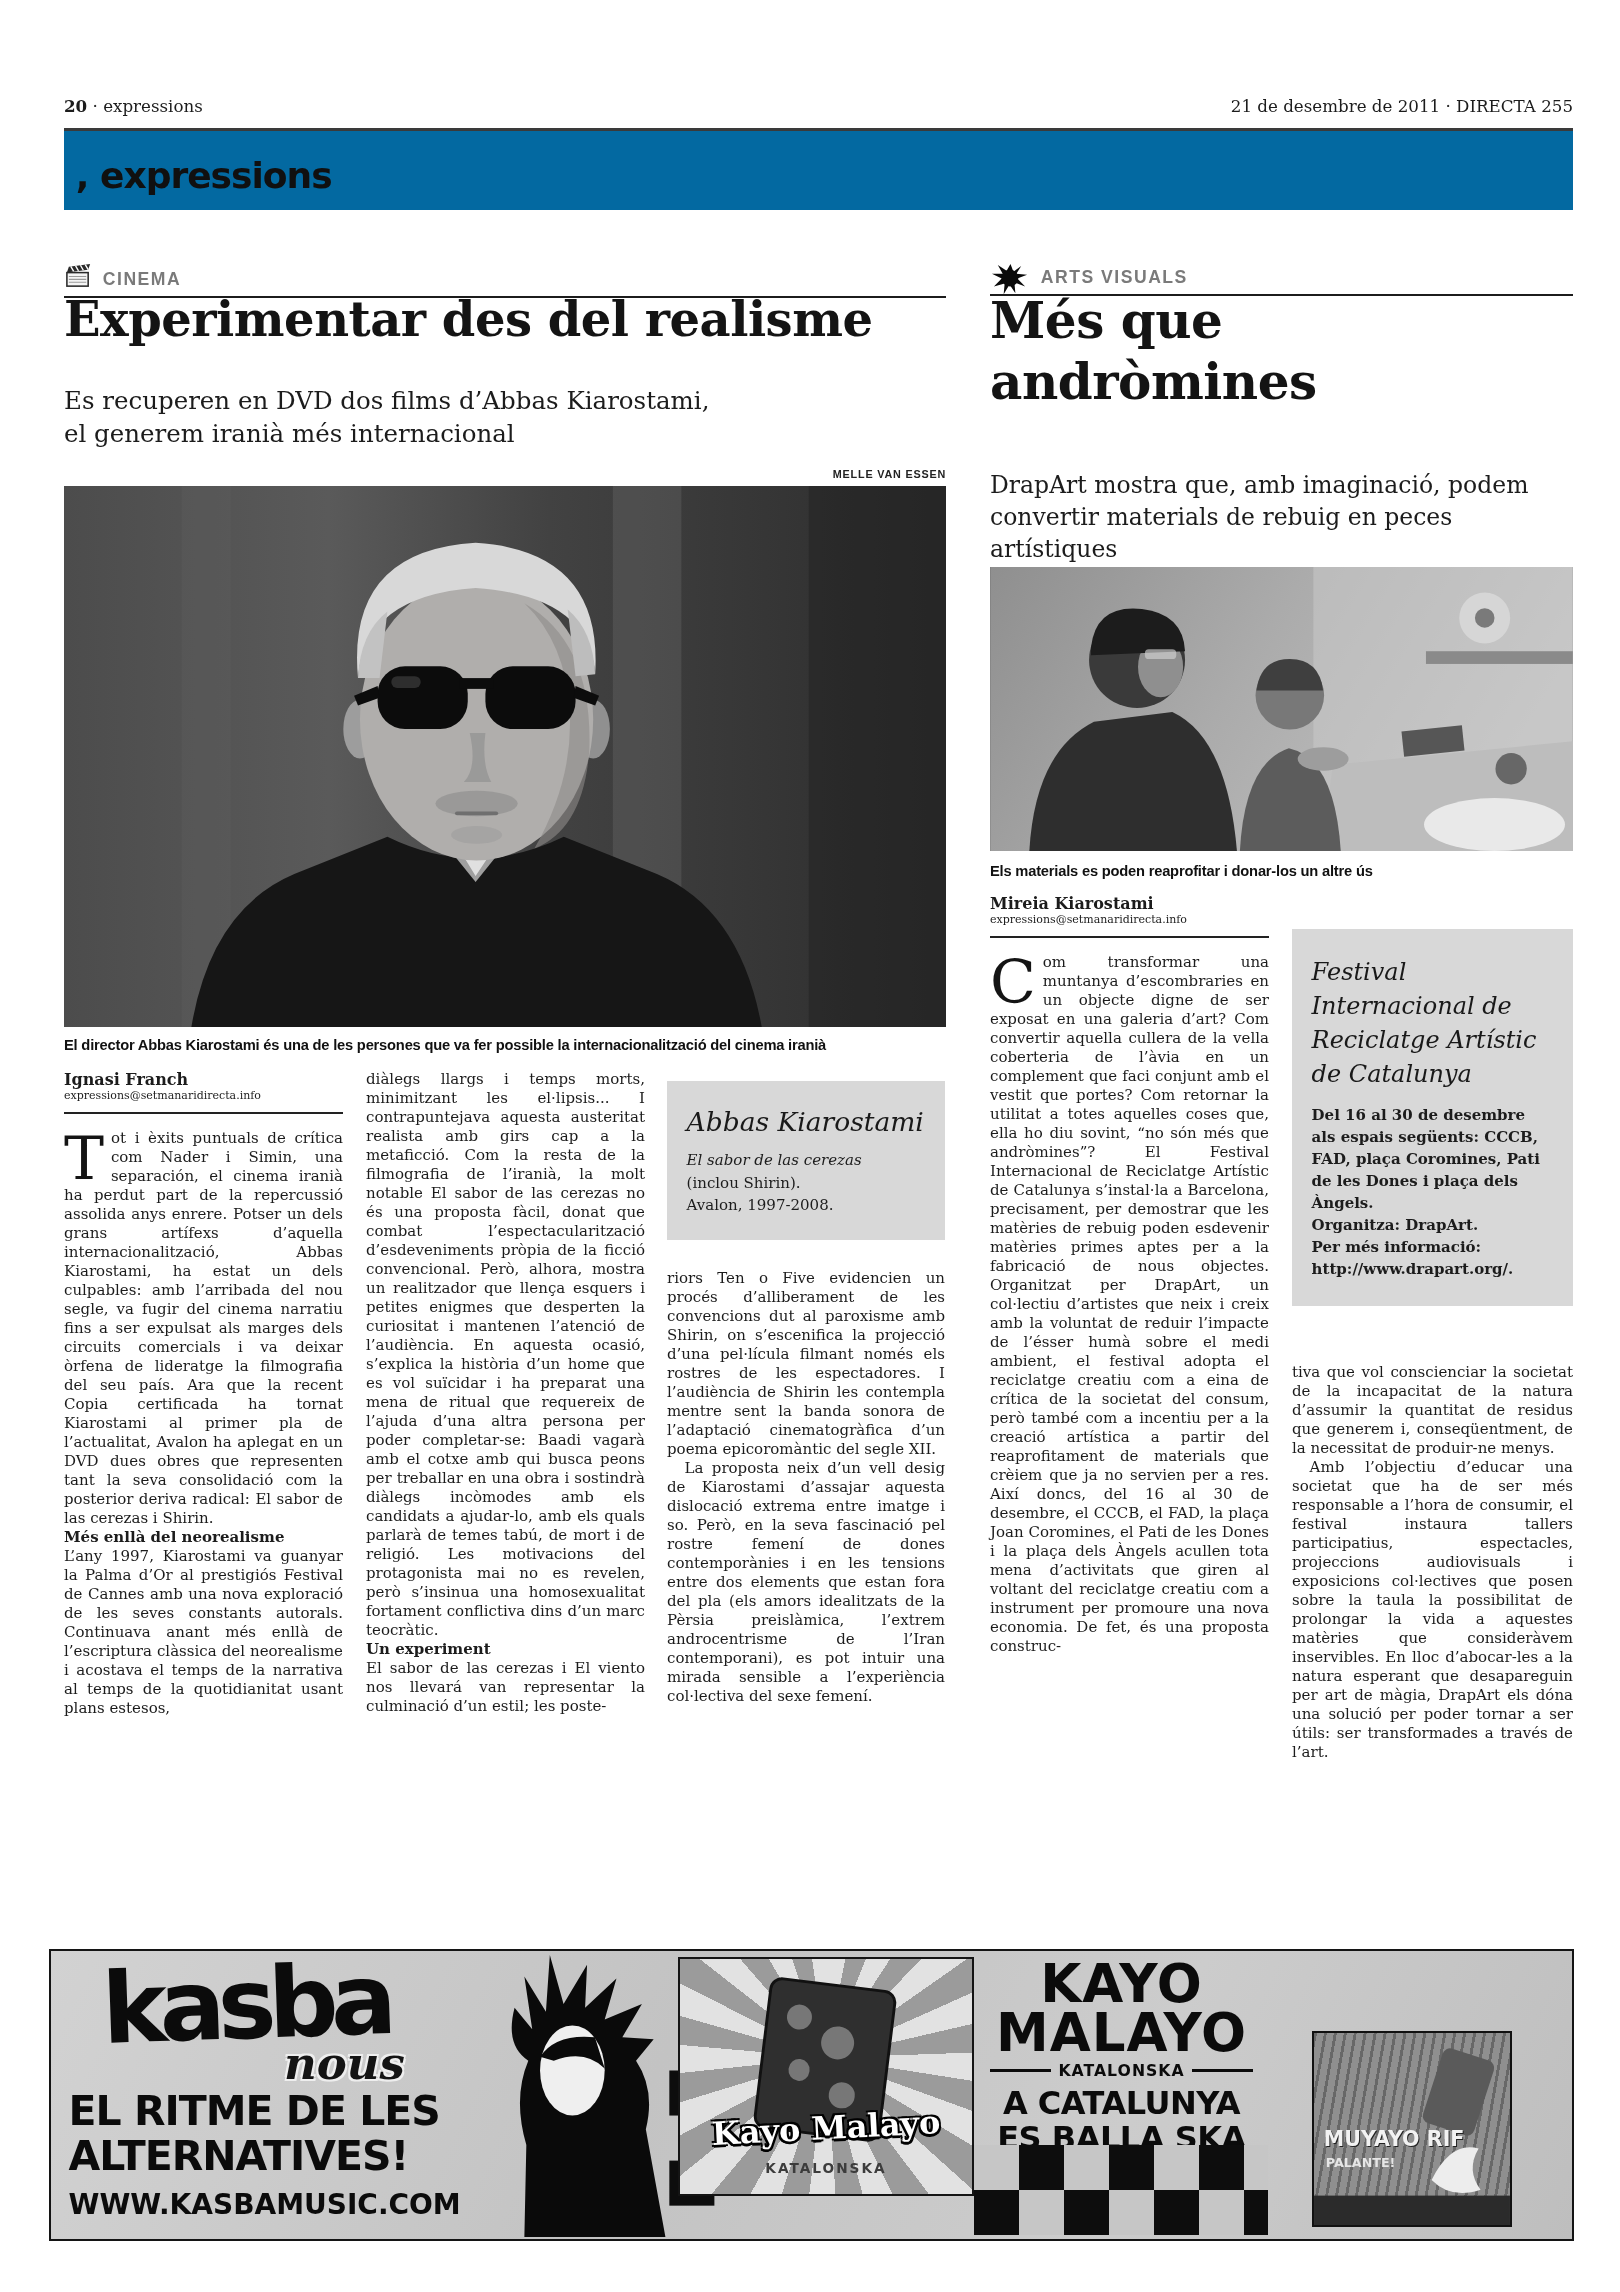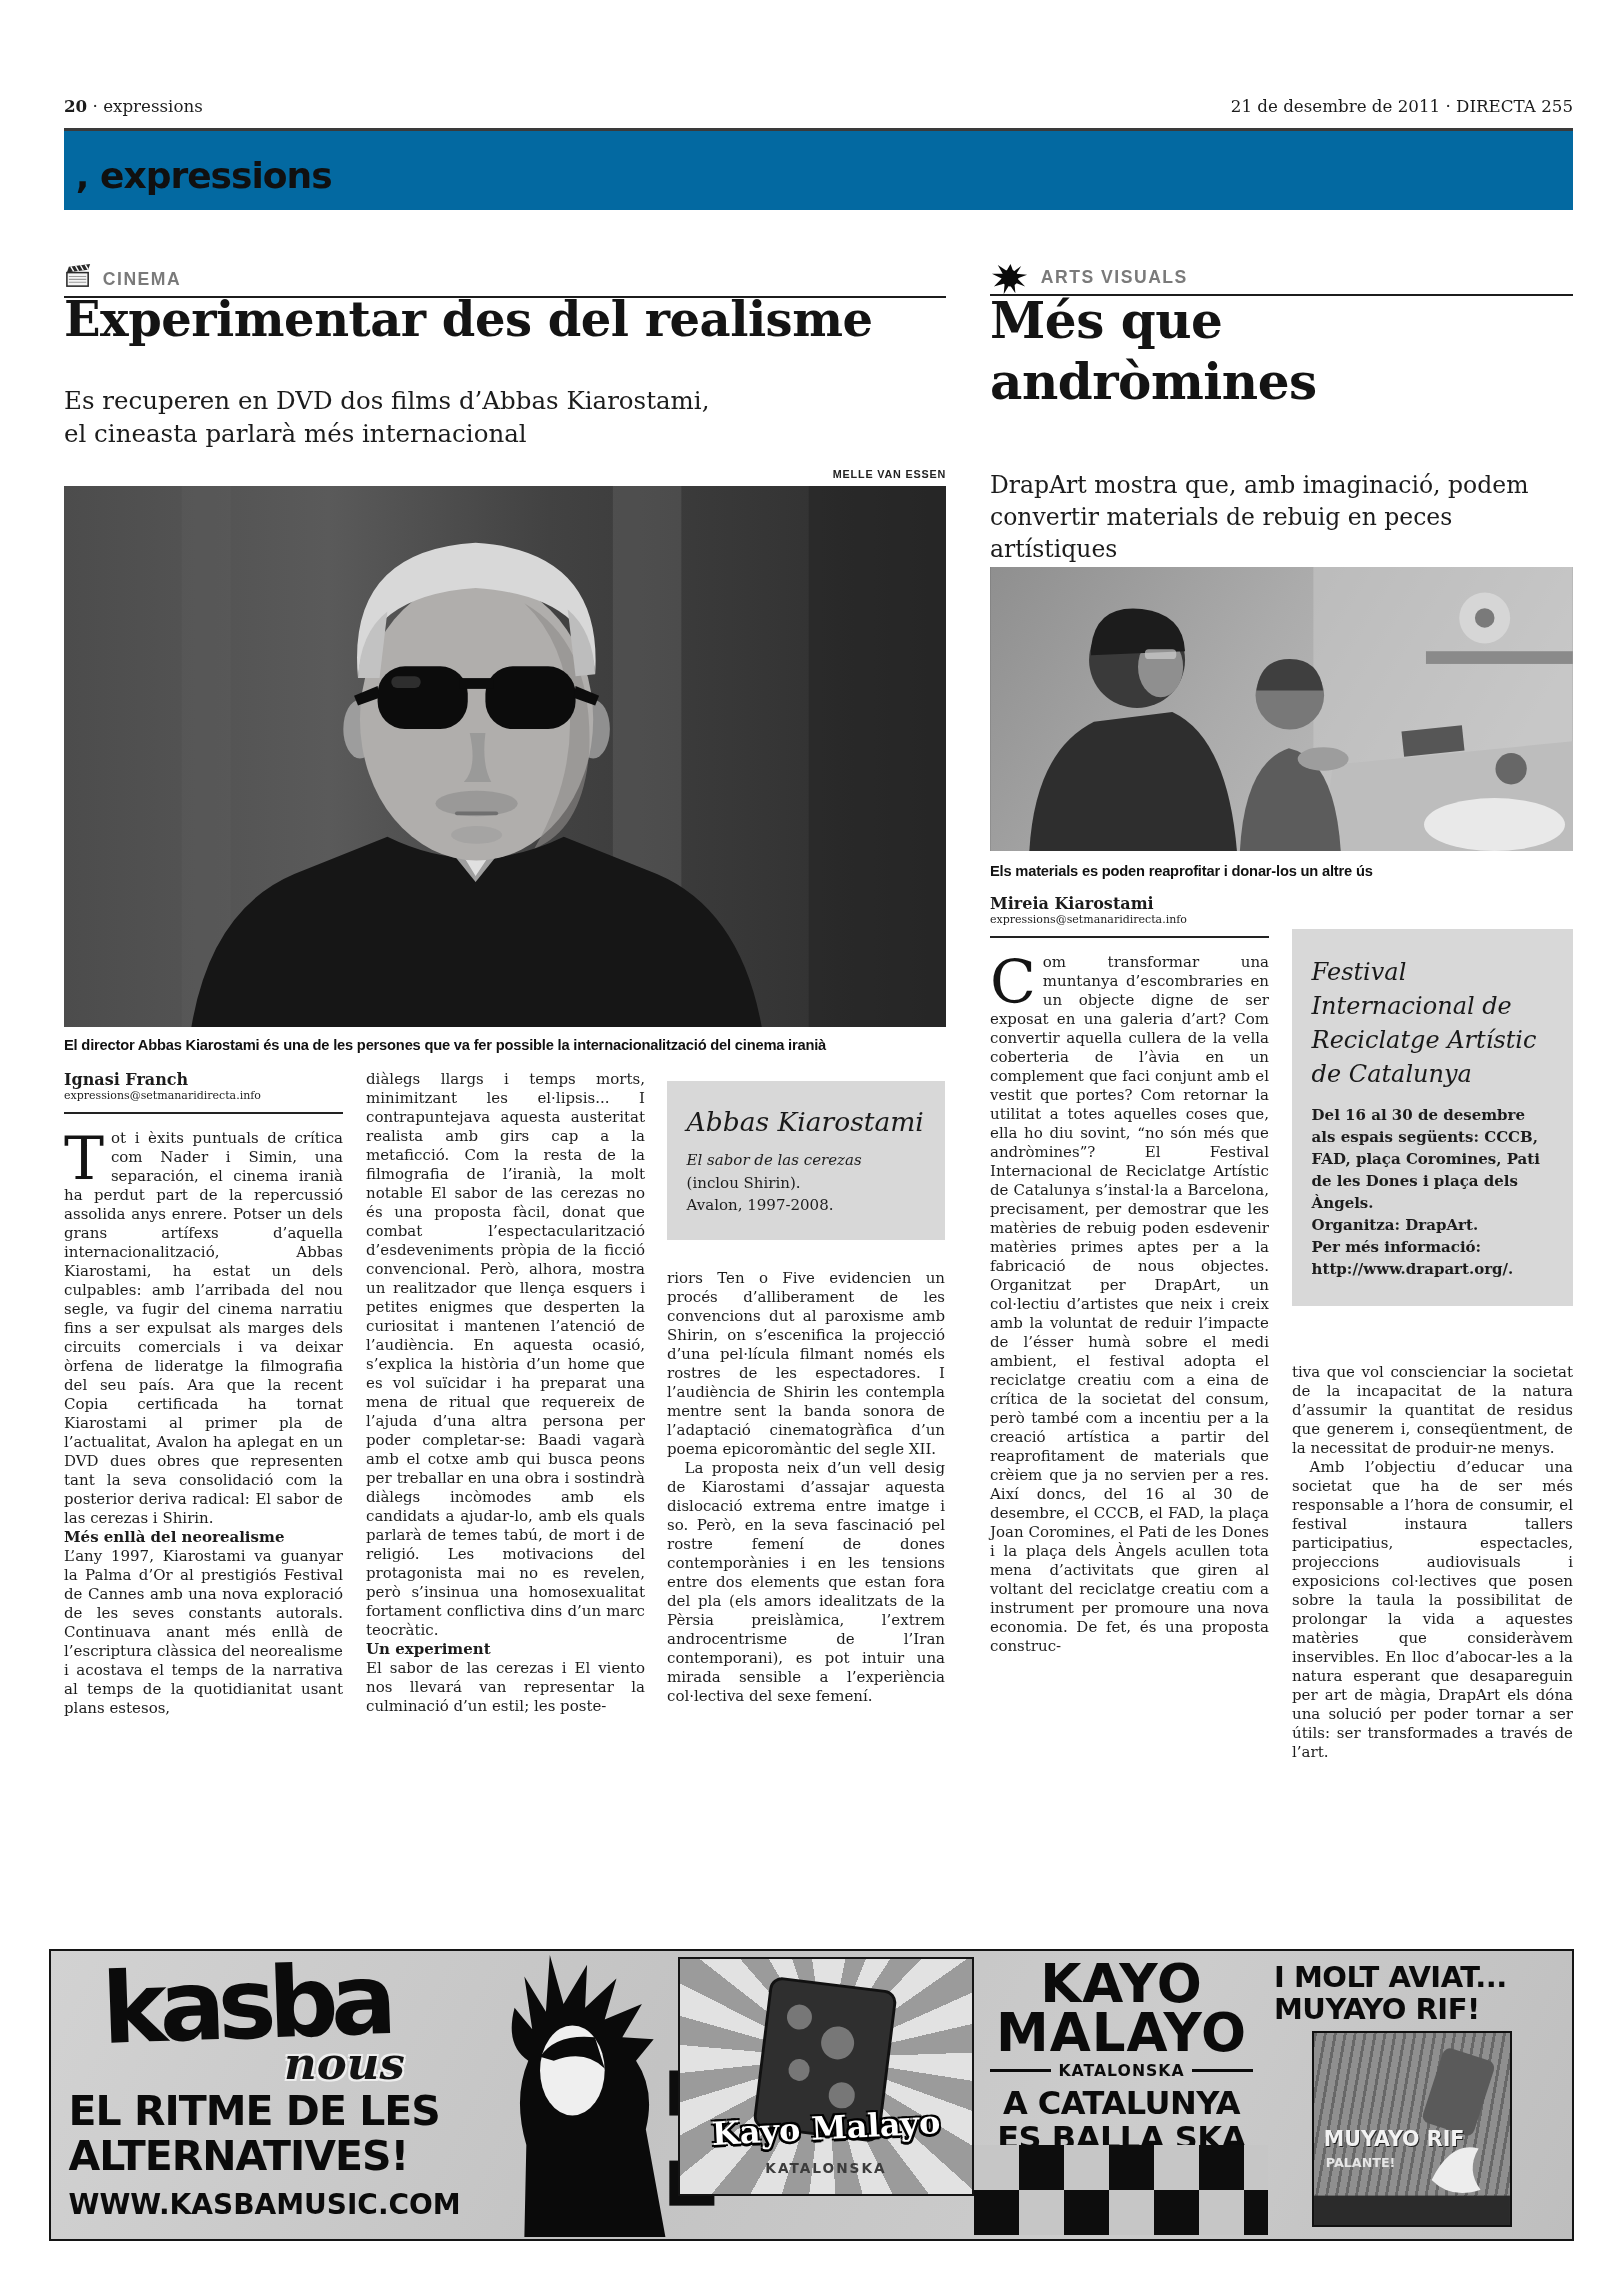--- a/index.html
+++ b/index.html
@@ -152,21 +152,21 @@
       <path d="M7,5.6 L10,10.8 M12,5 L15,10.2 M17,4.4 L20,9.6 M22,3.8 L25,9" stroke="#fff" stroke-width="1.4"></path>
       <rect x="3" y="12" width="22" height="14" fill="#f4f4f4" stroke="#2a2a2a" stroke-width="1.6"></rect>
       <path d="M5,16 h18 M5,19 h18 M5,22 h18" stroke="#9a9a9a" stroke-width="1.2"></path>
     </svg>
   </span>
   <span class="kicker-label">CINEMA</span>
 </div>
 
 <div class="abs headline" style="left:64px;top:290px;width:882px;">Experimentar des del realisme</div>
 <div class="abs standfirst preline" style="left:64px;top:384px;width:745px;">Es recuperen en DVD dos films d’Abbas Kiarostami,
-el cineasta parlarà més internacional</div>
+el generem iranià més internacional</div>
 <div class="abs credit" style="left:64px;top:468px;width:882px;">MELLE VAN ESSEN</div>
 
 <div class="abs photo" style="left:64px;top:486px;width:882px;height:541px;">
   <svg width="882" height="541" viewBox="0 0 900 552">
     <defs>
       <linearGradient id="kbg" x1="0" y1="0" x2="1" y2="0">
         <stop offset="0" stop-color="#4c4c4c"></stop>
           <stop offset="0.3" stop-color="#5a5a5a"></stop>
         <stop offset="0.55" stop-color="#424242"></stop>
           <stop offset="1" stop-color="#2c2c2c"></stop>
@@ -336,24 +336,20 @@
     <div class="ad-kayo-line">KAYO</div>
     <div class="ad-kayo-line">MALAYO</div>
     <div class="ad-katl">
         <span>KATALONSKA</span>
       </div>
     <div class="ad-ska">A CATALUNYA</div>
     <div class="ad-ska">ES BALLA SKA</div>
   </div>
   <div class="abs ad-checker" style="left:923px;top:194px;width:294px;height:90px;"></div>
 
-  <div class="abs ad-soon" style="left:1223px;top:9.8px;width:284px;">
-    <div>I MOLT AVIAT...</div>
-    <div>MUYAYO RIF!</div>
-  </div>
   <div class="abs ad-poster" style="left:1261px;top:80px;width:196px;height:192px;">
     <svg class="abs" style="left:0;top:0;" width="196" height="192" viewBox="0 0 200 196">
       <rect x="120" y="20" width="55" height="80" rx="8" transform="rotate(18 147 60)" fill="#5a5a5a"></rect>
       <path d="M120,150 Q140,110 168,118 Q155,140 170,160 Q140,170 120,150 Z" fill="#ededed"></path>
       <rect x="0" y="166" width="200" height="30" fill="#2b2b2b"></rect>
     </svg>
     <div class="ad-poster-title">MUYAYO RIF</div>
     <div class="ad-poster-sub">PALANTE!</div>
   </div>
 </div>

